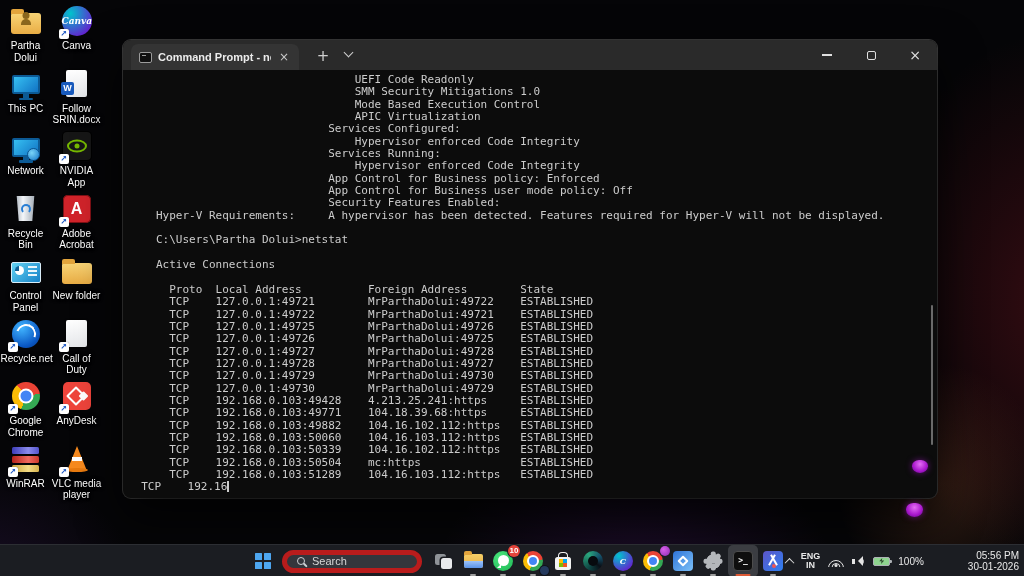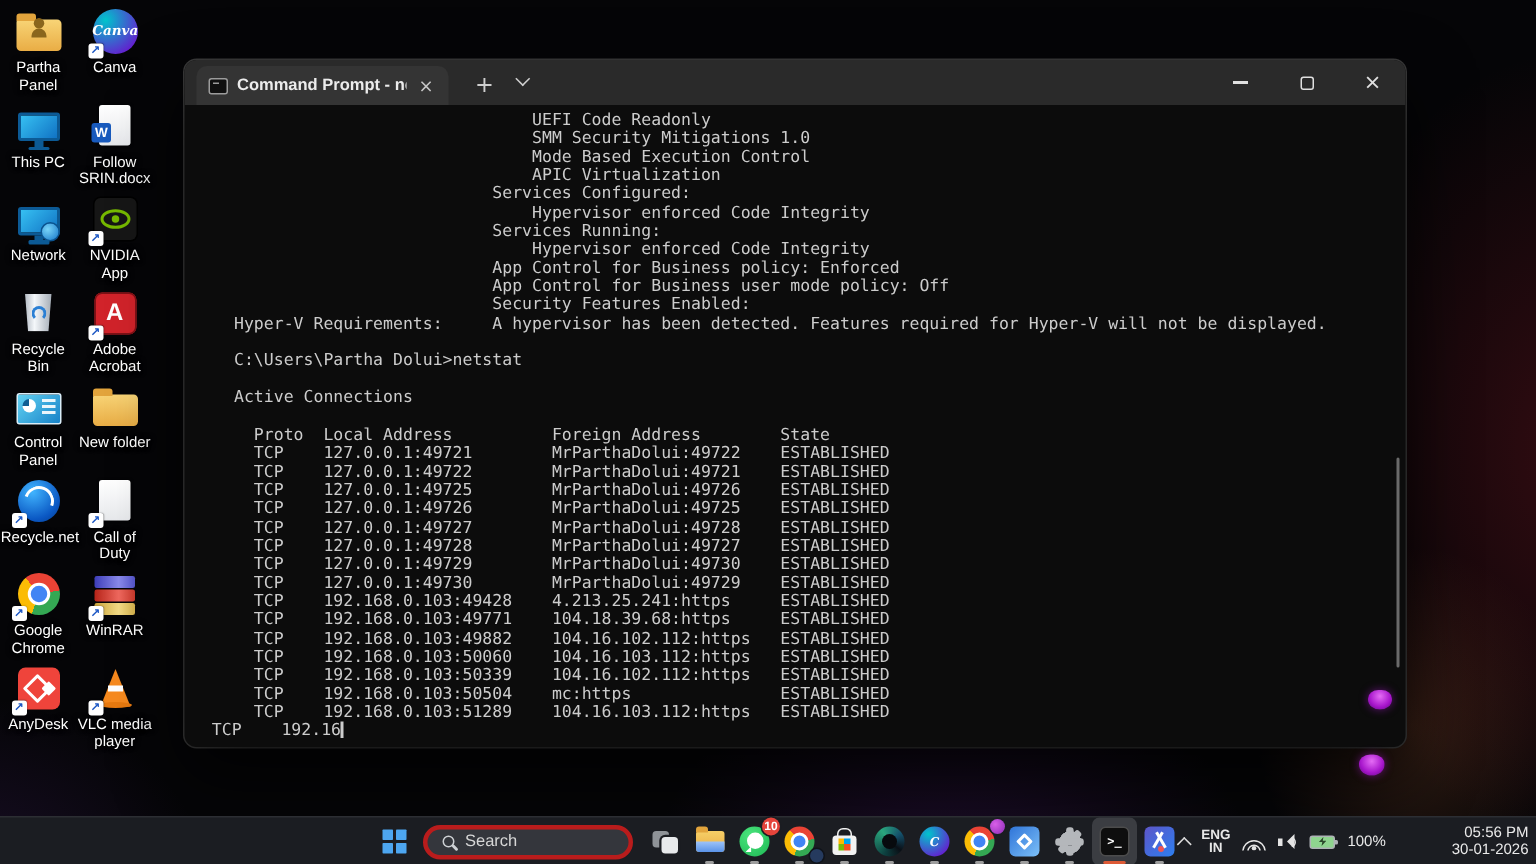--- a/index.html
+++ b/index.html
@@ -100,21 +100,21 @@
   .taskbar { position:absolute; left:0; right:0; bottom:0; height:32px; background:#1b1d22; border-top:1px solid #2c2e33; }
   .tb-center { position:absolute; left:248px; top:0; height:32px; display:flex; align-items:center; }
   .slot { width:30px; height:32px; position:relative; display:flex; align-items:center; justify-content:center; }
   .dash { position:absolute; bottom:1px; left:50%; transform:translateX(-50%); width:6px; height:2.5px; border-radius:2px; background:#9d9d9d; }
   .dash-accent { position:absolute; bottom:1px; left:50%; transform:translateX(-50%); width:15px; height:2.5px; border-radius:2px; background:#dd5a36; }
   .slot-active { background:#3b3d42; border-radius:5px; }
 
   .winlogo { width:16px; height:16px; display:grid; grid-template-columns:7px 7px; grid-template-rows:7px 7px; gap:1.5px; }
   .winlogo i { background:#4da6f0; border-radius:0.5px; }
 
-  .search-pill { width:140px; height:23px; margin:0 6px 0 4px; border-radius:12px; background:#34363c; border:3px solid #b91c1c; display:flex; align-items:center; gap:7px; padding:0 10px; }
+  .search-pill { width:140px; height:23px; margin:0 6px 0 4px; border-radius:12px; background:#34363c; border:5px solid #b91c1c; display:flex; align-items:center; gap:7px; padding:0 10px; }
   .mag { width:8px; height:8px; border:1.5px solid #cdd0d4; border-radius:50%; position:relative; flex:none; }
   .mag::after { content:""; position:absolute; width:4.5px; height:1.5px; background:#cdd0d4; transform:rotate(45deg); right:-3.5px; bottom:-1px; border-radius:1px; }
   .search-txt { font-size:11px; color:#d6d6d6; }
 
   .tv { width:17px; height:15px; position:relative; }
   .tv::before { content:""; position:absolute; left:0; top:0; width:11px; height:11px; background:#8f9398; border-radius:2.5px; }
   .tv::after { content:""; position:absolute; right:0; bottom:0; width:11px; height:11px; background:#e8eaec; border-radius:2.5px; box-shadow:0 0 0 1.5px #1b1d22; }
 
   .exp { width:19px; height:14px; background:linear-gradient(#f6cf67,#e9ad45); border-radius:2px; position:relative; }
   .exp::before { content:""; position:absolute; top:-3px; left:0; width:8px; height:4px; background:#e2a43c; border-radius:2px 2px 0 0; }
@@ -176,21 +176,21 @@
 </head>
 <body>
 
 <div class="desk-grid">
   <div class="dicon">
     <div class="art">
         <div class="folder">
           <div class="person"></div>
         </div>
       </div>
-    <div class="lbl">Partha Panel</div>
+    <div class="lbl">Partha Dolui</div>
   </div>
   <div class="dicon">
     <div class="art">
         <div class="canva-c">Canva</div>
         <span class="sc"></span>
       </div>
     <div class="lbl">Canva</div>
   </div>
   <div class="dicon">
     <div class="art">
@@ -260,38 +260,38 @@
         <span class="sc"></span>
       </div>
     <div class="lbl">Call of Duty</div>
   </div>
   <div class="dicon">
     <div class="art">
         <div class="chrome-a"></div>
         <span class="sc"></span>
       </div>
     <div class="lbl">Google Chrome</div>
+  </div>
+  <div class="dicon">
+    <div class="art">
+        <div class="ad-sq"></div>
+        <span class="sc"></span>
+      </div>
+    <div class="lbl">AnyDesk</div>
   </div>
   <div class="dicon">
     <div class="art">
         <div class="books">
           <i class="bk1"></i>
           <i class="bk2"></i>
           <i class="bk3"></i>
         </div>
         <span class="sc"></span>
       </div>
     <div class="lbl">WinRAR</div>
-  </div>
-  <div class="dicon">
-    <div class="art">
-        <div class="ad-sq"></div>
-        <span class="sc"></span>
-      </div>
-    <div class="lbl">AnyDesk</div>
   </div>
   <div class="dicon">
     <div class="art">
         <div class="cone"></div>
         <span class="sc"></span>
       </div>
     <div class="lbl">VLC media player</div>
   </div>
 </div>
 

